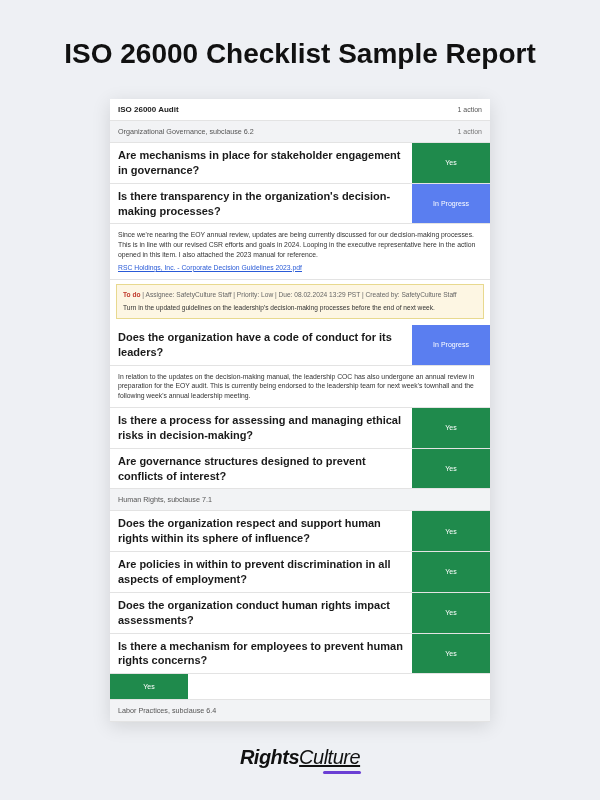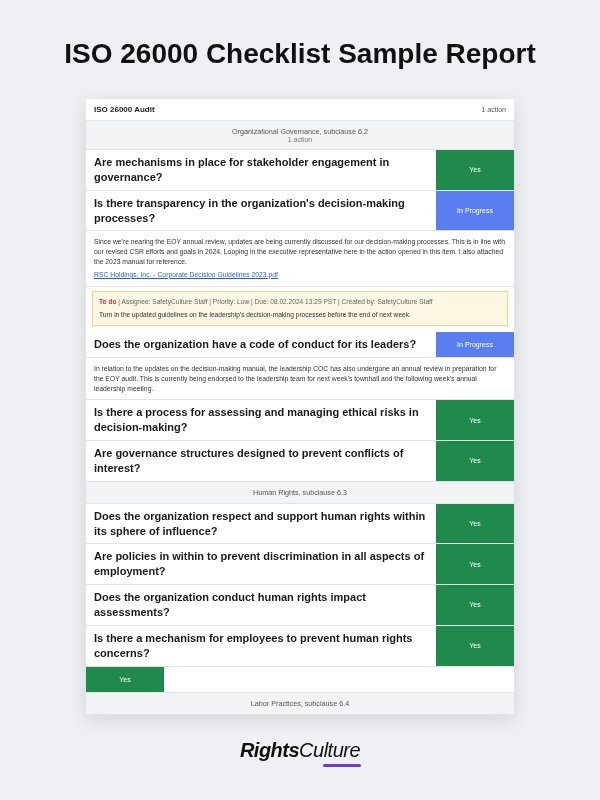--- a/index.html
+++ b/index.html
@@ -15,21 +15,21 @@
   }
   .page-title {
     font-size: 28px;
     font-weight: 800;
     color: #111;
     text-align: center;
     line-height: 1.25;
     margin-bottom: 28px;
   }
   .report-card {
-    width: 428px;
+    width: 380px;
     background: #fff;
     box-shadow: 0 4px 18px rgba(0,0,0,0.12);
     font-size: 7.2px;
     color: #222;
   }
   .header-bar {
     display: flex;
     justify-content: space-between;
     align-items: center;
     padding: 6px 8px;
@@ -40,21 +40,20 @@
   .header-bar .count { font-weight: 400; color: #555; font-size: 7px; }
   .section-header {
     display: flex;
     justify-content: space-between;
     align-items: center;
     padding: 6px 8px;
     background: #f2f3f5;
     border-bottom: 1px solid #e3e3e3;
     color: #555;
     font-size: 7.2px;
-    flex-direction: column;
   }
   .section-header .count { color: #777; font-size: 7px; }
   .q-row {
     display: flex;
     border-bottom: 1px solid #e3e3e3;
     align-items: stretch;
     min-height: 26px;
   }
   .q-text {
     flex: 1;
@@ -101,21 +100,21 @@
   .todo-box .task { display: block; margin-top: 4px; color: #333; }
   .logo {
     margin-top: auto;
     padding-top: 24px;
     font-size: 20px;
     font-weight: 700;
     font-style: italic;
     letter-spacing: -0.5px;
     color: #111;
   }
-  .logo .light { font-weight: 400; }
+  .logo .light { font-weight: 400; text-decoration: underline; }
   .logo-underline {
     width: 38px;
     height: 3px;
     background: #6b3fd4;
     margin: 2px auto 0 auto;
     border-radius: 2px;
     transform: translateX(42px);
   }
 </style>
 </head>
@@ -153,21 +152,21 @@
       <div class="note">In relation to the updates on the decision-making manual, the leadership COC has also undergone an annual review in preparation for the EOY audit. This is currently being endorsed to the leadership team for next week's townhall and the following week's annual leadership meeting.</div>
       <div class="q-row">
         <div class="q-text">Is there a process for assessing and managing ethical risks in decision-making?</div>
         <div class="q-tag tag-yes">Yes</div>
       </div>
       <div class="q-row">
         <div class="q-text">Are governance structures designed to prevent conflicts of interest?</div>
         <div class="q-tag tag-yes">Yes</div>
       </div>
       <div class="section-header">
-        <span>Human Rights, subclause 6.3</span>
+        <span>Human Rights, subclause 7.1</span>
         <span class="count"></span>
       </div>
       <div class="q-row">
         <div class="q-text">Does the organization respect and support human rights within its sphere of influence?</div>
         <div class="q-tag tag-yes">Yes</div>
       </div>
       <div class="q-row">
         <div class="q-text">Are policies in within to prevent discrimination in all aspects of employment?</div>
         <div class="q-tag tag-yes">Yes</div>
       </div>

